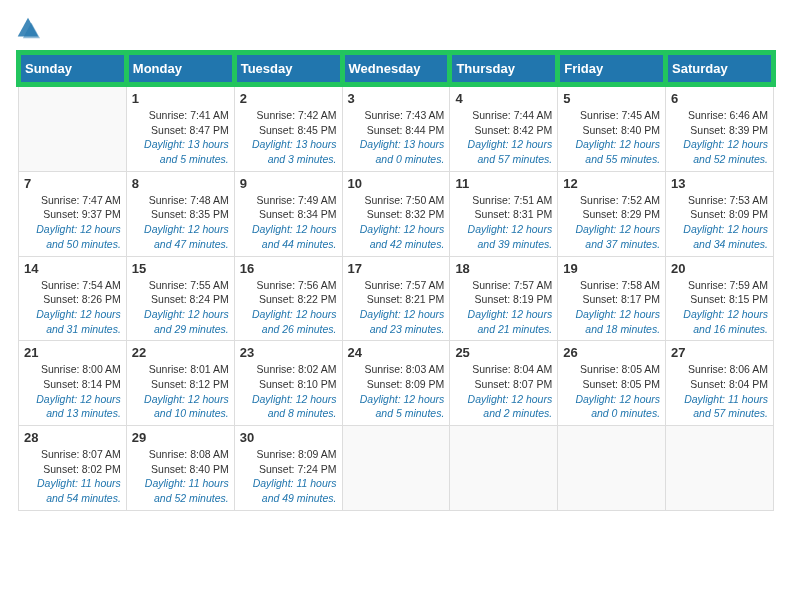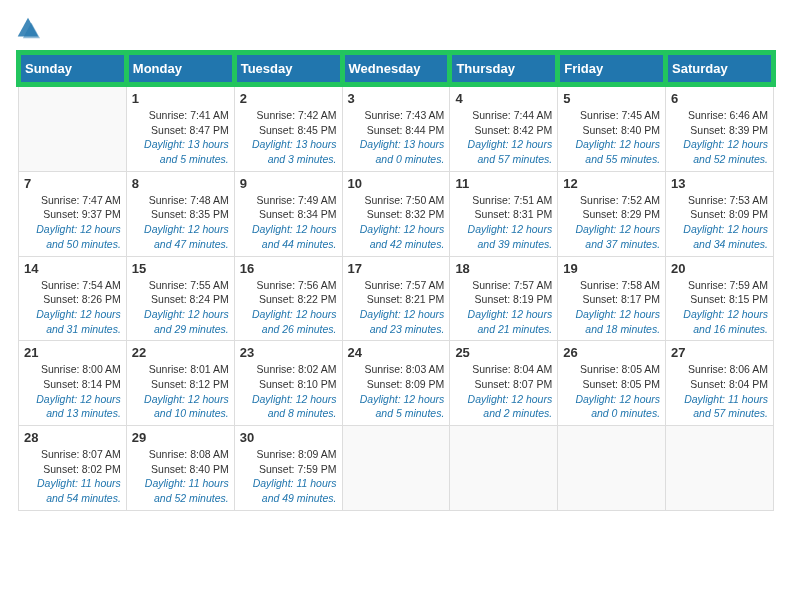--- a/index.html
+++ b/index.html
@@ -238,21 +238,21 @@
         <td>
           <div class="day-number">28</div>
           <div class="day-info"><span>Sunrise: 8:07 AM</span><br><span>Sunset: 8:02 PM</span><br><span class="daylight">Daylight: 11 hours and 54 minutes.</span></div>
         </td>
         <td>
           <div class="day-number">29</div>
           <div class="day-info"><span>Sunrise: 8:08 AM</span><br><span>Sunset: 8:40 PM</span><br><span class="daylight">Daylight: 11 hours and 52 minutes.</span></div>
         </td>
         <td>
           <div class="day-number">30</div>
-          <div class="day-info"><span>Sunrise: 8:09 AM</span><br><span>Sunset: 7:59 PM</span><br><span class="daylight">Daylight: 11 hours and 49 minutes.</span></div>
+          <div class="day-info"><span>Sunrise: 8:09 AM</span><br><span>Sunset: 7:24 PM</span><br><span class="daylight">Daylight: 11 hours and 49 minutes.</span></div>
         </td>
         <td class="empty"></td>
         <td class="empty"></td>
         <td class="empty"></td>
         <td class="empty"></td>
       </tr>
     </tbody>
 </table>
 
 </body></html>

